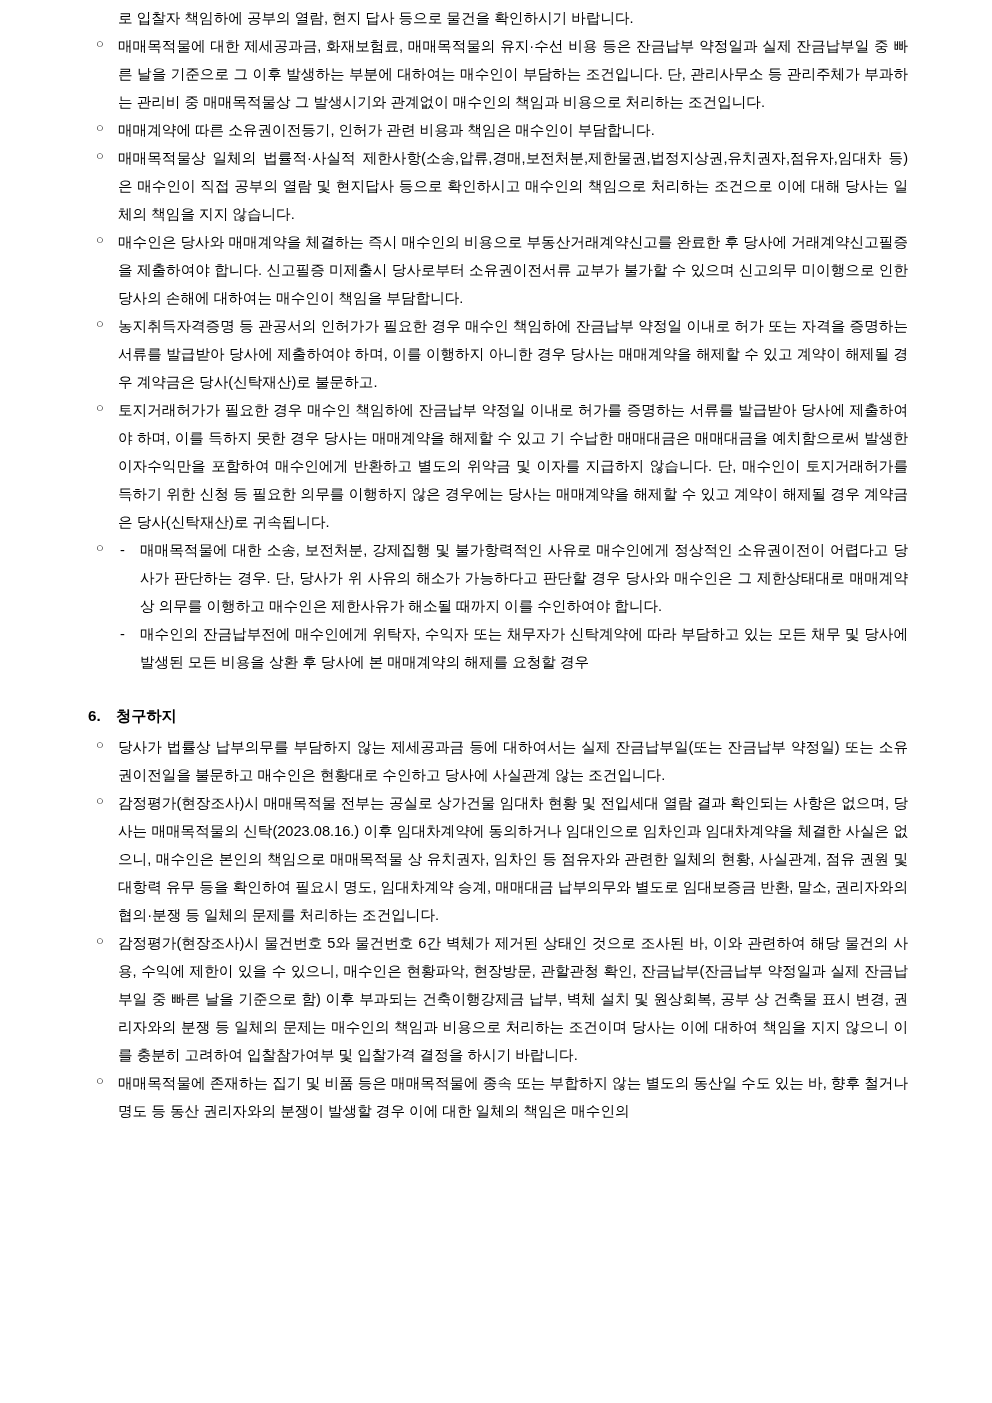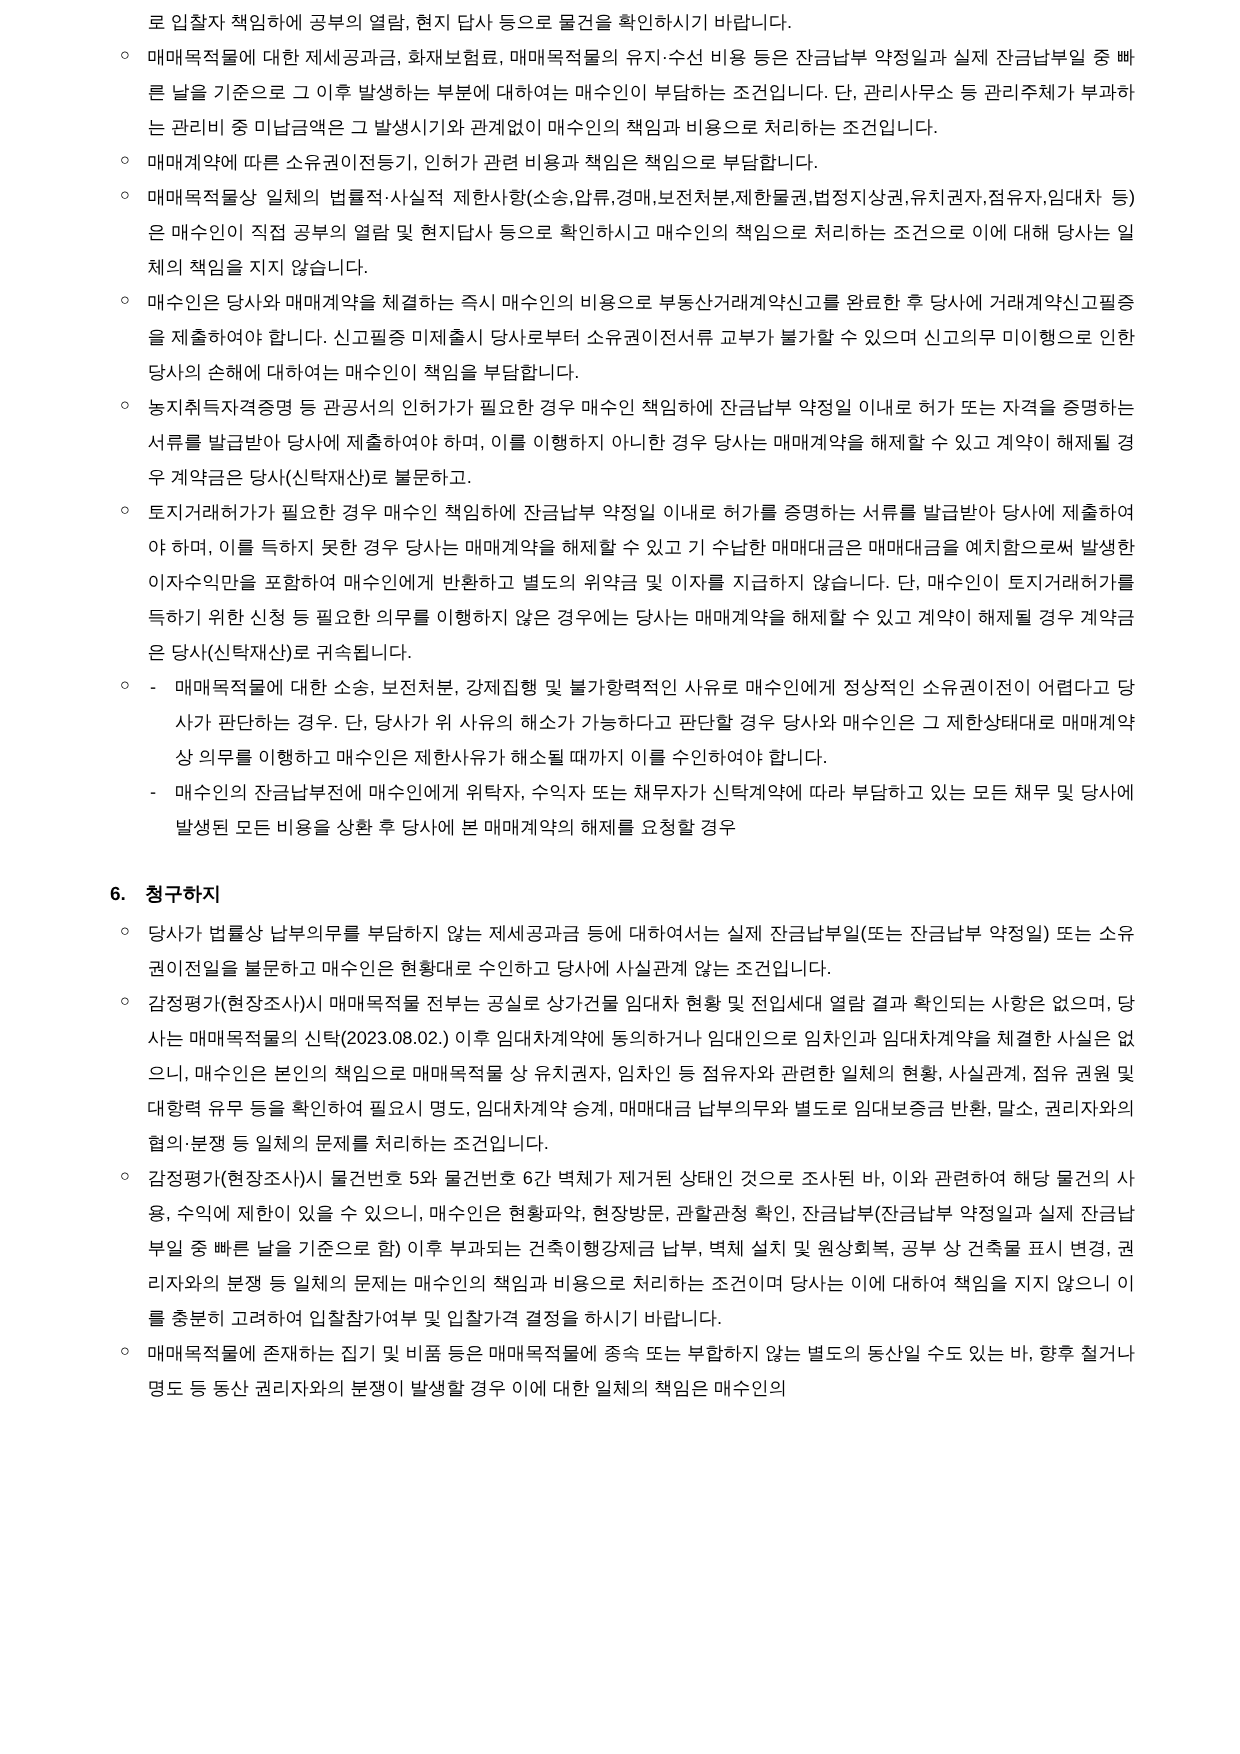--- a/index.html
+++ b/index.html
@@ -99,25 +99,25 @@
 </head>
 <body>
 
 <div class="page">
 
   <div class="cont-line">로 입찰자 책임하에 공부의 열람, 현지 답사 등으로 물건을 확인하시기 바랍니다.</div>
 
   <ul class="lv1">
     <li>
       <span class="marker">○</span>
-      <p class="para">매매목적물에 대한 제세공과금, 화재보험료, 매매목적물의 유지·수선 비용 등은 잔금납부 약정일과 실제 잔금납부일 중 빠른 날을 기준으로 그 이후 발생하는 부분에 대하여는 매수인이 부담하는 조건입니다. 단, 관리사무소 등 관리주체가 부과하는 관리비 중 미납금액은 그 발생시기와 관계없이 매수인의 책임과 비용으로 처리하는 조건입니다.</p>
+      <p class="para">매매목적물에 대한 제세공과금, 화재보험료, 매매목적물의 유지·수선 비용 등은 잔금납부 약정일과 실제 잔금납부일 중 빠른 날을 기준으로 그 이후 발생하는 부분에 대하여는 매수인이 부담하는 조건입니다. 단, 관리사무소 등 관리주체가 부과하는 관리비 중 매매목적물상 그 발생시기와 관계없이 매수인의 책임과 비용으로 처리하는 조건입니다.</p>
     </li>
     <li>
       <span class="marker">○</span>
-      <p class="para">매매계약에 따른 소유권이전등기, 인허가 관련 비용과 책임은 책임으로 부담합니다.</p>
+      <p class="para">매매계약에 따른 소유권이전등기, 인허가 관련 비용과 책임은 매수인이 부담합니다.</p>
     </li>
     <li>
       <span class="marker">○</span>
       <p class="para">매매목적물상 일체의 법률적·사실적 제한사항(소송,압류,경매,보전처분,제한물권,법정지상권,유치권자,점유자,임대차 등)은 매수인이 직접 공부의 열람 및 현지답사 등으로 확인하시고 매수인의 책임으로 처리하는 조건으로 이에 대해 당사는 일체의 책임을 지지 않습니다.</p>
     </li>
     <li>
       <span class="marker">○</span>
       <p class="para">매수인은 당사와 매매계약을 체결하는 즉시 매수인의 비용으로 부동산거래계약신고를 완료한 후 당사에 거래계약신고필증을 제출하여야 합니다. 신고필증 미제출시 당사로부터 소유권이전서류 교부가 불가할 수 있으며 신고의무 미이행으로 인한 당사의 손해에 대하여는 매수인이 책임을 부담합니다.</p>
     </li>
     <li>
@@ -148,21 +148,21 @@
     <span>청구하지</span>
   </div>
 
   <ul class="lv1">
     <li>
       <span class="marker">○</span>
       <p class="para">당사가 법률상 납부의무를 부담하지 않는 제세공과금 등에 대하여서는 실제 잔금납부일(또는 잔금납부 약정일) 또는 소유권이전일을 불문하고 매수인은 현황대로 수인하고 당사에 사실관계 않는 조건입니다.</p>
     </li>
     <li>
       <span class="marker">○</span>
-      <p class="para">감정평가(현장조사)시 매매목적물 전부는 공실로 상가건물 임대차 현황 및 전입세대 열람 결과 확인되는 사항은 없으며, 당사는 매매목적물의 신탁(2023.08.02.) 이후 임대차계약에 동의하거나 임대인으로 임차인과 임대차계약을 체결한 사실은 없으니, 매수인은 본인의 책임으로 매매목적물 상 유치권자, 임차인 등 점유자와 관련한 일체의 현황, 사실관계, 점유 권원 및 대항력 유무 등을 확인하여 필요시 명도, 임대차계약 승계, 매매대금 납부의무와 별도로 임대보증금 반환, 말소, 권리자와의 협의·분쟁 등 일체의 문제를 처리하는 조건입니다.</p>
+      <p class="para">감정평가(현장조사)시 매매목적물 전부는 공실로 상가건물 임대차 현황 및 전입세대 열람 결과 확인되는 사항은 없으며, 당사는 매매목적물의 신탁(2023.08.16.) 이후 임대차계약에 동의하거나 임대인으로 임차인과 임대차계약을 체결한 사실은 없으니, 매수인은 본인의 책임으로 매매목적물 상 유치권자, 임차인 등 점유자와 관련한 일체의 현황, 사실관계, 점유 권원 및 대항력 유무 등을 확인하여 필요시 명도, 임대차계약 승계, 매매대금 납부의무와 별도로 임대보증금 반환, 말소, 권리자와의 협의·분쟁 등 일체의 문제를 처리하는 조건입니다.</p>
     </li>
     <li>
       <span class="marker">○</span>
       <p class="para">감정평가(현장조사)시 물건번호 5와 물건번호 6간 벽체가 제거된 상태인 것으로 조사된 바, 이와 관련하여 해당 물건의 사용, 수익에 제한이 있을 수 있으니, 매수인은 현황파악, 현장방문, 관할관청 확인, 잔금납부(잔금납부 약정일과 실제 잔금납부일 중 빠른 날을 기준으로 함) 이후 부과되는 건축이행강제금 납부, 벽체 설치 및 원상회복, 공부 상 건축물 표시 변경, 권리자와의 분쟁 등 일체의 문제는 매수인의 책임과 비용으로 처리하는 조건이며 당사는 이에 대하여 책임을 지지 않으니 이를 충분히 고려하여 입찰참가여부 및 입찰가격 결정을 하시기 바랍니다.</p>
     </li>
     <li>
       <span class="marker">○</span>
       <p class="para">매매목적물에 존재하는 집기 및 비품 등은 매매목적물에 종속 또는 부합하지 않는 별도의 동산일 수도 있는 바, 향후 철거나 명도 등 동산 권리자와의 분쟁이 발생할 경우 이에 대한 일체의 책임은 매수인의</p>
     </li>
   </ul>

